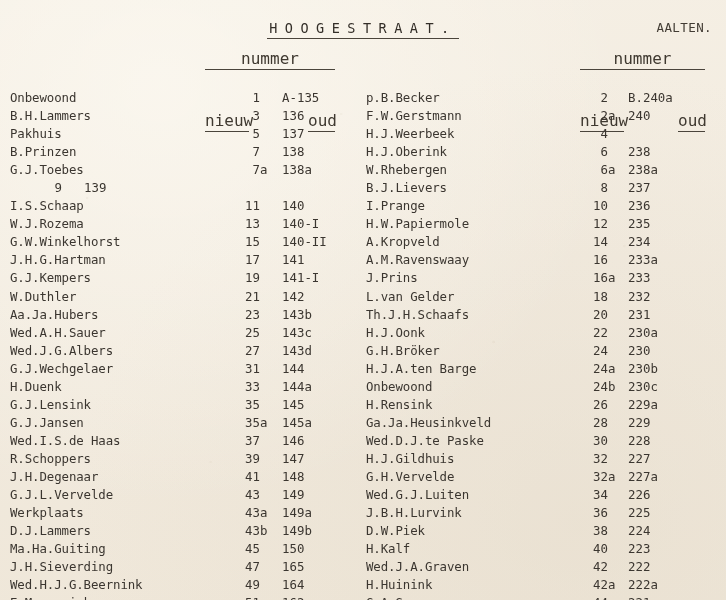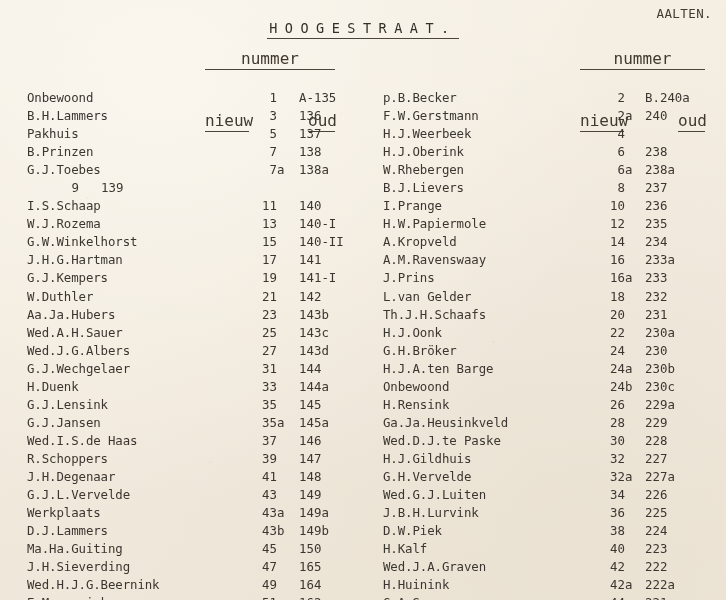--- a/index.html
+++ b/index.html
@@ -21,21 +21,21 @@
     height: 600px;
     background:
       radial-gradient(ellipse at 22% 14%, rgba(255,253,247,0.55) 0%, rgba(255,253,247,0) 58%),
       radial-gradient(ellipse at 80% 88%, rgba(226,216,199,0.40) 0%, rgba(226,216,199,0) 62%),
       linear-gradient(178deg, #f5efe4 0%, #f2ebdf 45%, #efe7d9 100%);
   }
 
   
   .corner-label {
     position: absolute;
-    top: 6px;
+    top: 20px;
     right: 14px;
     font-size: 12.5px;
     letter-spacing: 0.4px;
     color: #423c34;
   }
 
   .title-wrap {
     position: absolute;
     top: 18px;
     left: 0;
@@ -86,21 +86,20 @@
     font-size: 12.4px;
     line-height: 18.05px;
   }
   #column-left  { left: 10px;  width: 345px; }
   #column-right { left: 366px; width: 350px; }
 
   .row {
     display: flex;
     align-items: baseline;
     white-space: pre;
-    margin-left: 17px;
   }
   .cell-name {
     flex: 0 0 auto;
     letter-spacing: -0.1px;
   }
   #column-left  .cell-name { width: 198px; }
   #column-right .cell-name { width: 190px; }
 
   .cell-new {
     flex: 0 0 auto;

